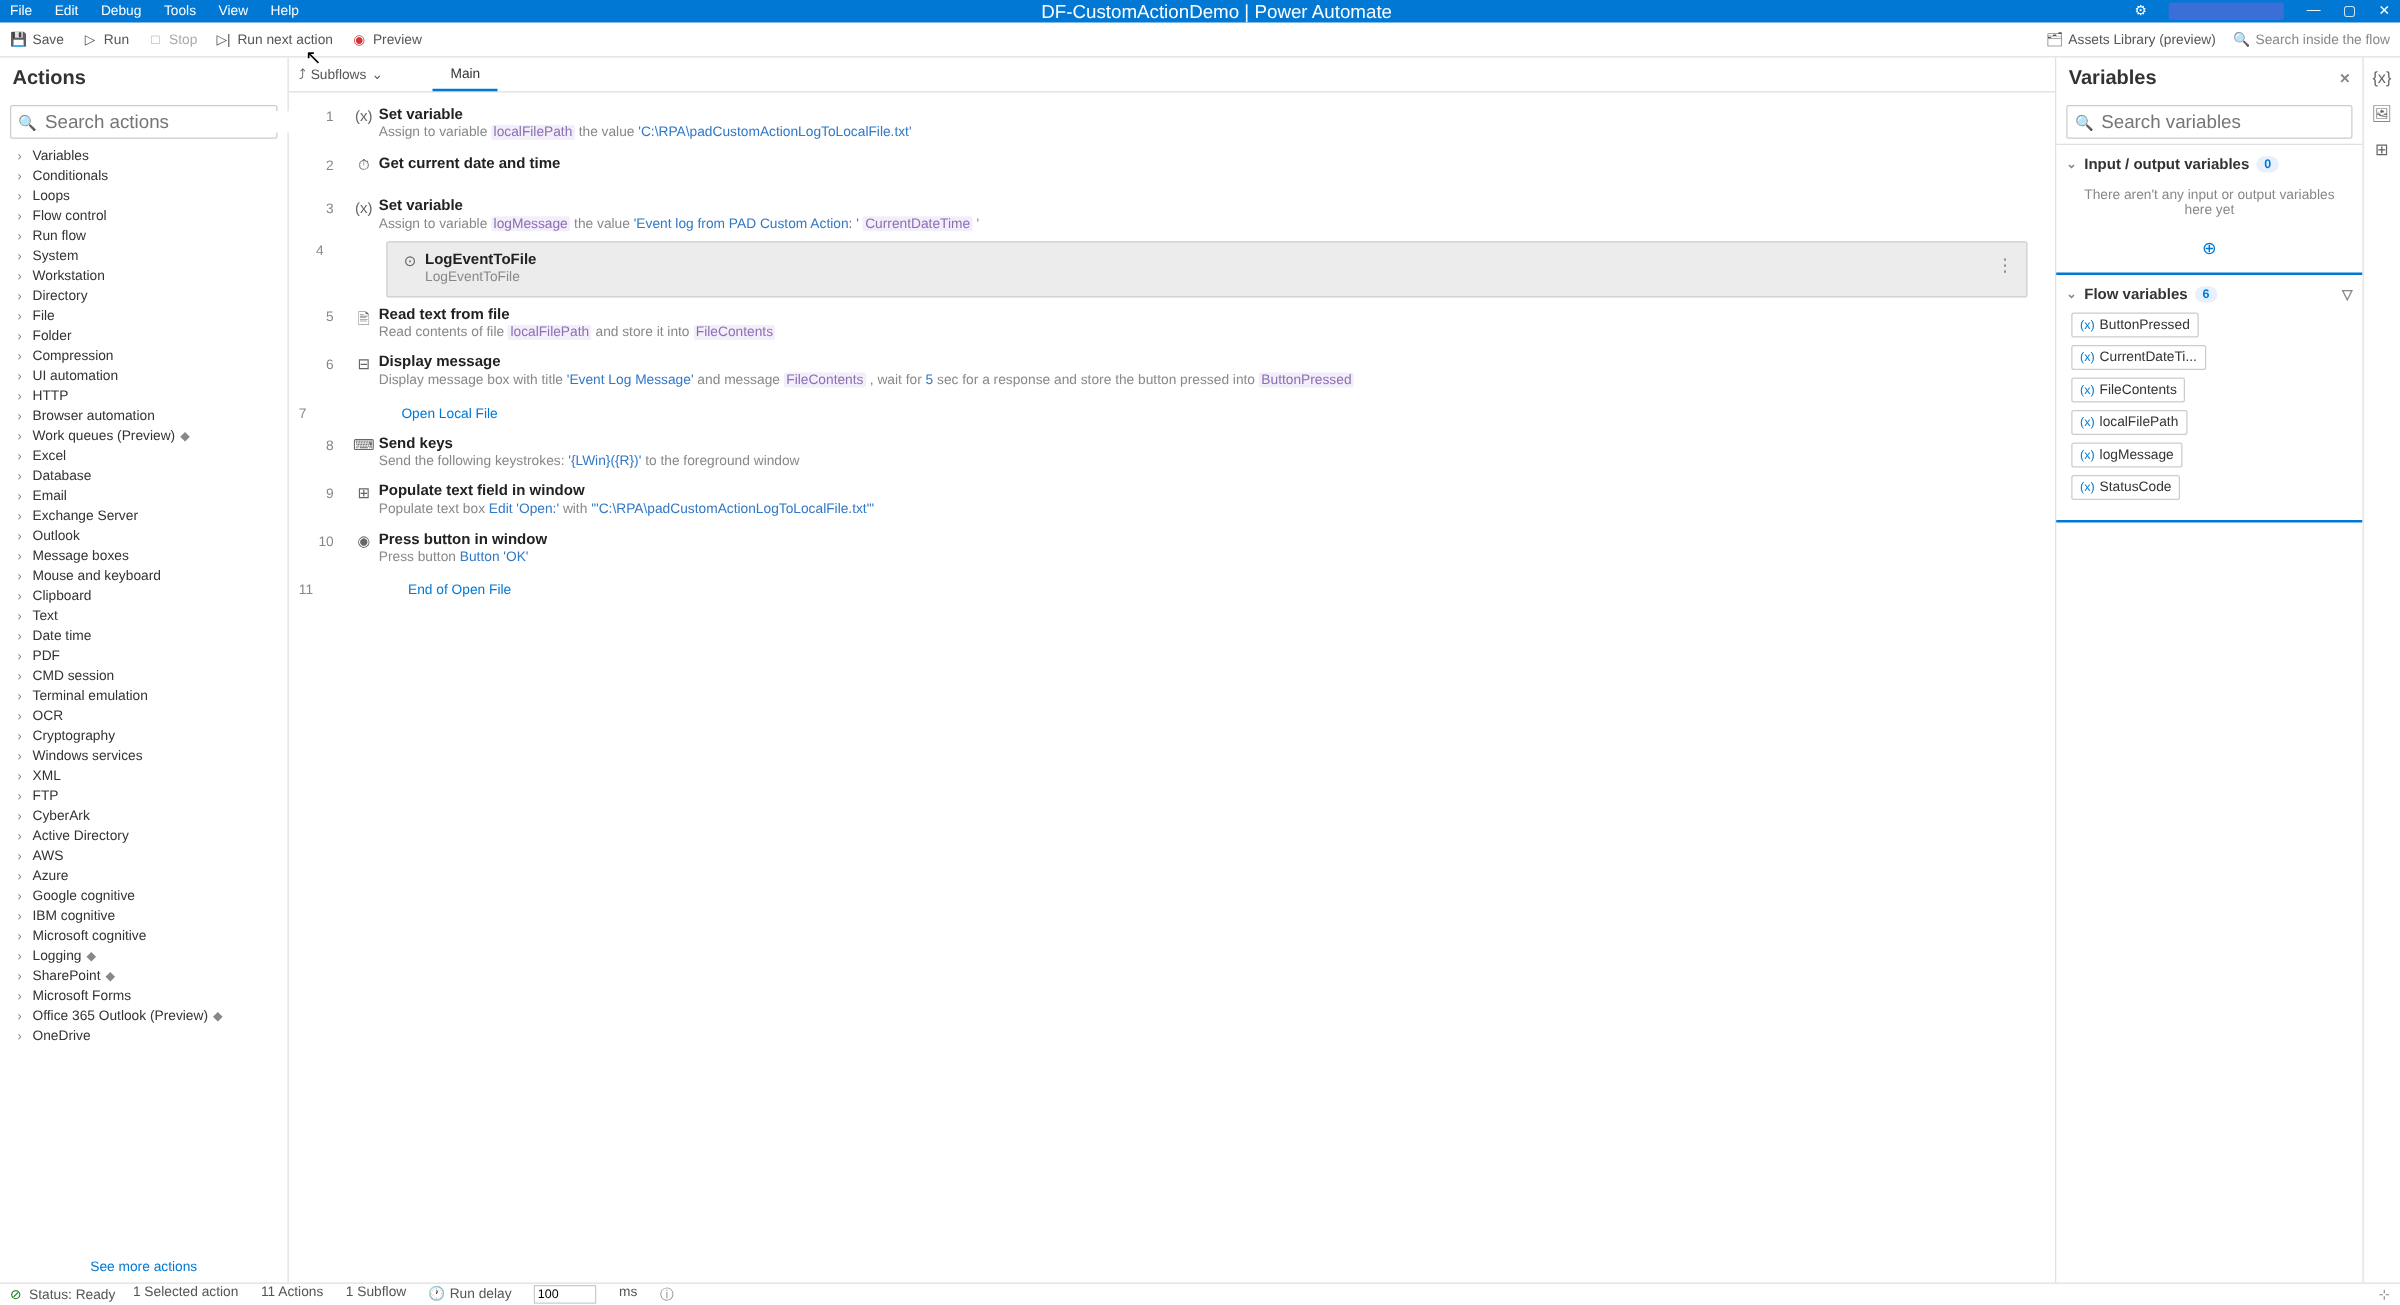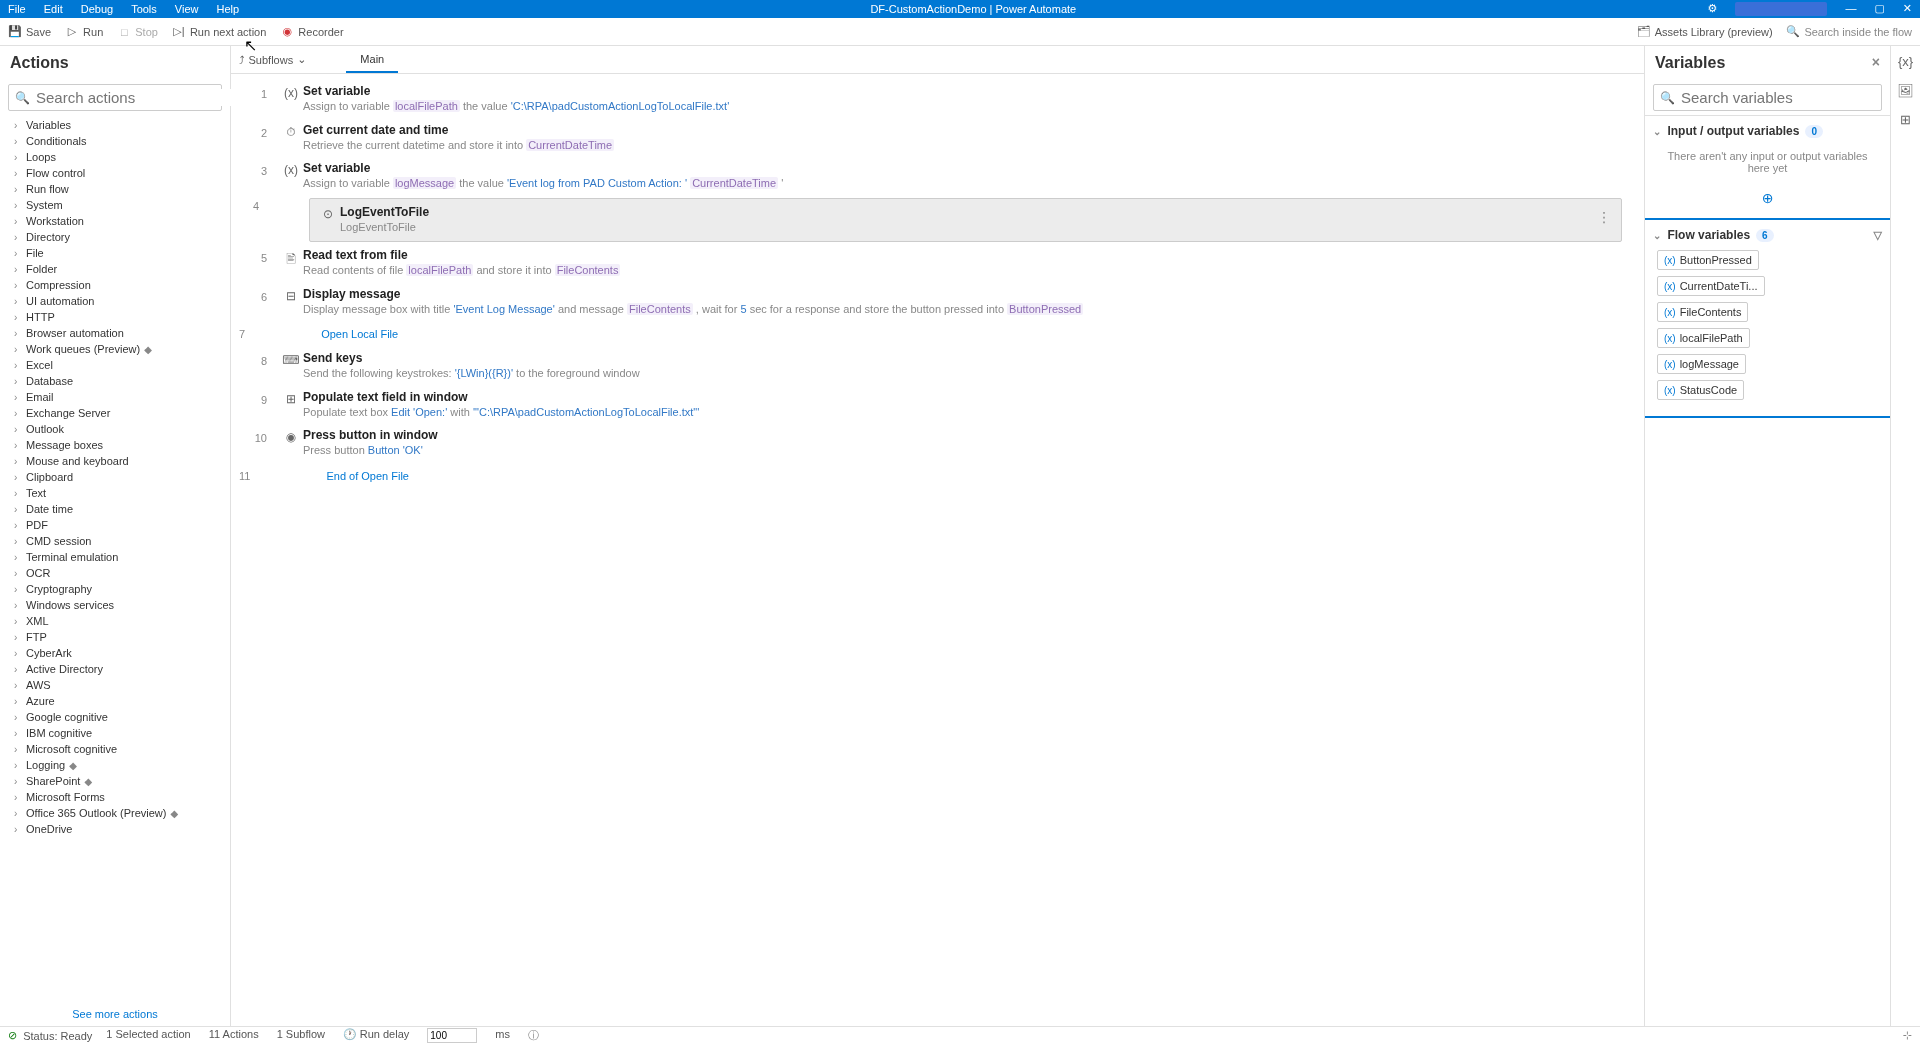--- a/index.html
+++ b/index.html
@@ -1,20 +1,20 @@
 <!DOCTYPE html>
 <html><head>
 <meta charset="utf-8">
 <style>
 *{box-sizing:border-box;margin:0;padding:0;font-family:"Segoe UI",Arial,sans-serif}
 body{background:#fff;font-size:12px;color:#333;overflow:hidden}
 .titlebar{height:18px;background:#0078d4;color:#fff;display:flex;align-items:center;padding:0 8px}
 .menu{display:flex;gap:18px}
 .menu span{font-size:11px;cursor:pointer}
-.title-center{flex:1;text-align:center;font-size:11px}
+.title-center{flex:1;text-align:center;font-size:15px}
 .win-controls{display:flex;gap:18px;font-size:11px}
 .toolbar{height:28px;border-bottom:1px solid #e0e0e0;display:flex;align-items:center;padding:0 8px;gap:14px}
 .tbtn{display:flex;align-items:center;gap:4px;font-size:11px;color:#555;cursor:pointer}
 .ticon{width:14px;height:14px;display:inline-flex;align-items:center;justify-content:center}
 .tright{margin-left:auto;display:flex;align-items:center;gap:14px}
 .search-flow{display:flex;align-items:center;gap:4px;font-size:11px;color:#888}
 .shell{display:flex;height:calc(100vh - 64px)}
 .panel{border-right:1px solid #e0e0e0;display:flex;flex-direction:column}
 .panel.left{width:231px}
 .panel.right{width:246px;border-right:none;border-left:1px solid #e0e0e0}
@@ -97,21 +97,21 @@
   <div class="tbtn" style="color:#aaa">
       <span class="ticon">□</span>
       <span>Stop</span>
     </div>
   <div class="tbtn">
       <span class="ticon">▷|</span>
       <span>Run next action</span>
     </div>
   <div class="tbtn">
       <span class="ticon" style="color:#d13438">◉</span>
-      <span>Recorder</span>
+      <span>Preview</span>
     </div>
   <div class="tright">
     <div class="tbtn">
         <span class="ticon">🗂</span>
         <span>Assets Library (preview)</span>
       </div>
     <div class="search-flow">
         <span>🔍</span>
         <span>Search inside the flow</span>
       </div>
@@ -191,21 +191,20 @@
           <div class="step-body">
             <div class="step-title">Set variable</div>
             <div class="step-desc">Assign to variable <span class="var">localFilePath</span>  the value <span class="lit">'C:\RPA\padCustomActionLogToLocalFile.txt'</span></div>
           </div>
         </div>
         <div class="step">
           <span class="step-num">2</span>
           <span class="step-icon">⏱</span>
           <div class="step-body">
             <div class="step-title">Get current date and time</div>
-            <div class="step-desc">Retrieve the current datetime and store it into <span class="var">CurrentDateTime</span></div>
           </div>
         </div>
         <div class="step">
           <span class="step-num">3</span>
           <span class="step-icon">(x)</span>
           <div class="step-body">
             <div class="step-title">Set variable</div>
             <div class="step-desc">Assign to variable <span class="var">logMessage</span>  the value <span class="lit">'Event log from PAD Custom Action: '</span> <span class="var">CurrentDateTime</span> '</div>
           </div>
         </div>

